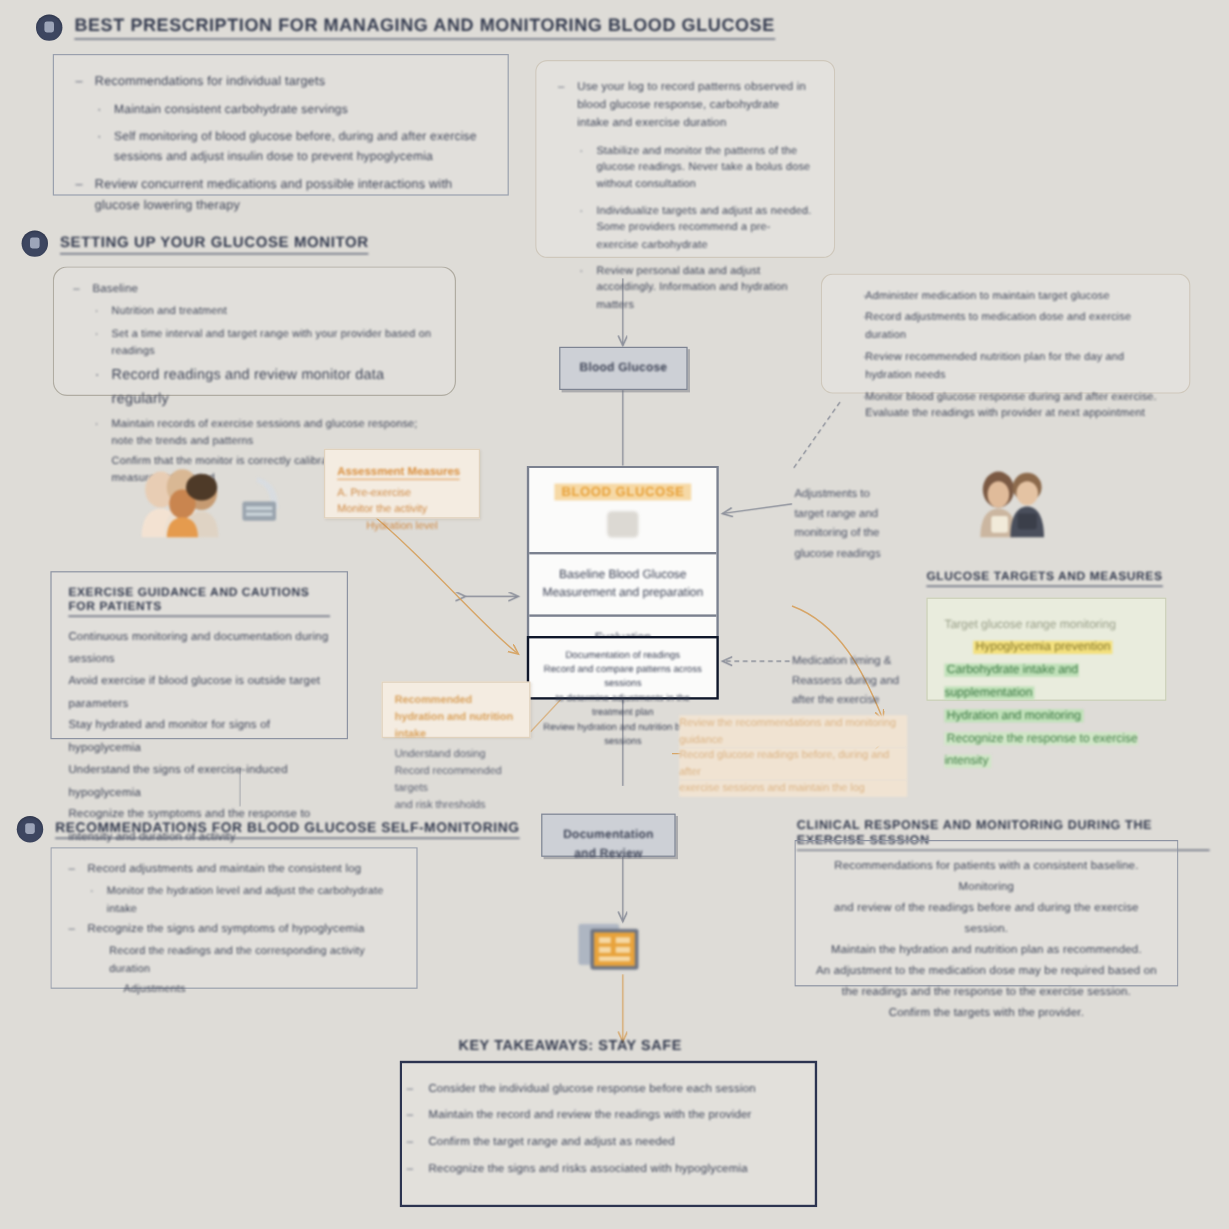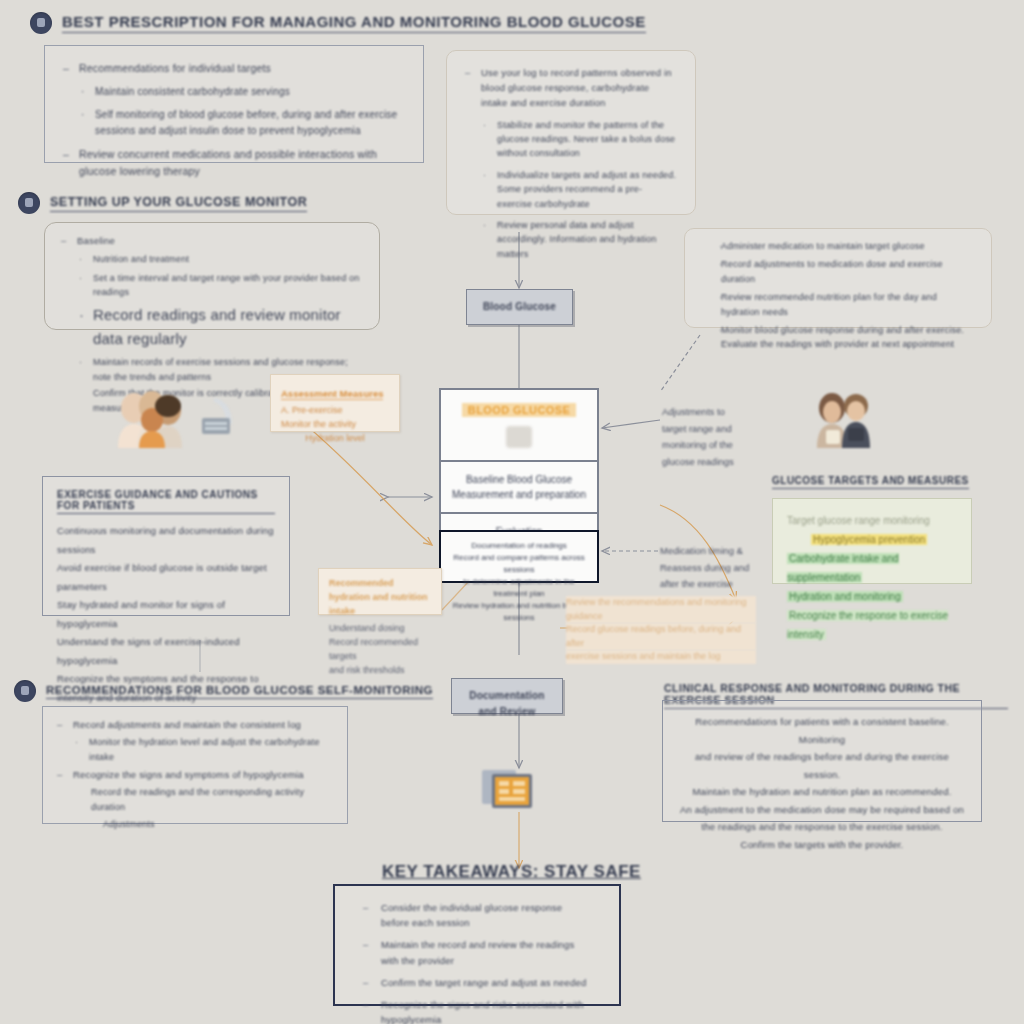--- a/index.html
+++ b/index.html
@@ -220,21 +220,21 @@
   <div class="abs sec-head" style="left:18px;top:192px;">
     <div class="badge"></div>
     <div class="sec-title sm">SETTING UP YOUR GLUCOSE MONITOR</div>
   </div>
 
   <div class="abs panel round" style="left:44px;top:222px;width:336px;height:108px;padding:10px 16px;">
     <ul class="bullets">
       <li class="ptxt" style="font-size:9.5px;margin-bottom:4px;">Baseline</li>
       <li class="ptxt sub" style="font-size:9px;margin-bottom:4px;">Nutrition and treatment</li>
       <li class="ptxt sub" style="font-size:9px;margin-bottom:4px;">Set a time interval and target range with your provider based on readings</li>
-      <li class="ptxt sub" style="font-size:15px;margin-bottom:4px;">Record readings and review monitor data regularly</li>
+      <li class="ptxt sub" style="font-size:12px;margin-bottom:4px;">Record readings and review monitor data regularly</li>
       <li class="ptxt sub" style="font-size:9px;margin-bottom:2px;">Maintain records of exercise sessions and glucose response; note the trends and patterns</li>
       <li class="ptxt plain" style="font-size:9px;padding-left:32px;">Confirm that the monitor is correctly calibrated before each measurement period</li>
     </ul>
   </div>
 
   <div class="abs panel soft" style="left:684px;top:228px;width:308px;height:100px;padding:10px 16px;">
     <ul class="bullets">
       <li class="ptxt sub" style="font-size:9px;margin-bottom:4px;padding-left:20px;">Administer medication to maintain target glucose</li>
       <li class="ptxt sub" style="font-size:9px;margin-bottom:4px;padding-left:20px;">Record adjustments to medication dose and exercise duration</li>
       <li class="ptxt sub" style="font-size:9px;margin-bottom:4px;padding-left:20px;">Review recommended nutrition plan for the day and hydration needs</li>
@@ -400,23 +400,23 @@
       <div>Recommendations for patients with a consistent baseline. Monitoring</div>
       <div>and review of the readings before and during the exercise session.</div>
       <div>Maintain the hydration and nutrition plan as recommended.</div>
       <div>An adjustment to the medication dose may be required based on</div>
       <div>the readings and the response to the exercise session.</div>
       <div>Confirm the targets with the provider.</div>
     </div>
   </div>
 
   <div class="abs" style="left:382px;top:862px;">
-    <div class="sec-title sm" style="font-size:17px;border-bottom:none;text-decoration:underline;">KEY TAKEAWAYS: STAY SAFE</div>
-  </div>
-  <div class="abs panel navy" style="left:333px;top:884px;width:288px;height:122px;padding:14px 28px;">
+    <div class="sec-title sm" style="font-size:12px;border-bottom:none;">KEY TAKEAWAYS: STAY SAFE</div>
+  </div>
+  <div class="abs panel navy" style="left:333px;top:884px;width:348px;height:122px;padding:14px 4px;">
     <ul class="bullets">
       <li class="ptxt" style="font-size:9.5px;margin-bottom:7px;padding-left:18px;">Consider the individual glucose response before each session</li>
       <li class="ptxt" style="font-size:9.5px;margin-bottom:7px;padding-left:18px;">Maintain the record and review the readings with the provider</li>
       <li class="ptxt" style="font-size:9.5px;margin-bottom:7px;padding-left:18px;">Confirm the target range and adjust as needed</li>
       <li class="ptxt" style="font-size:9.5px;margin-bottom:7px;padding-left:18px;">Recognize the signs and risks associated with hypoglycemia</li>
 
     </ul>
   </div>
 
 </div>

